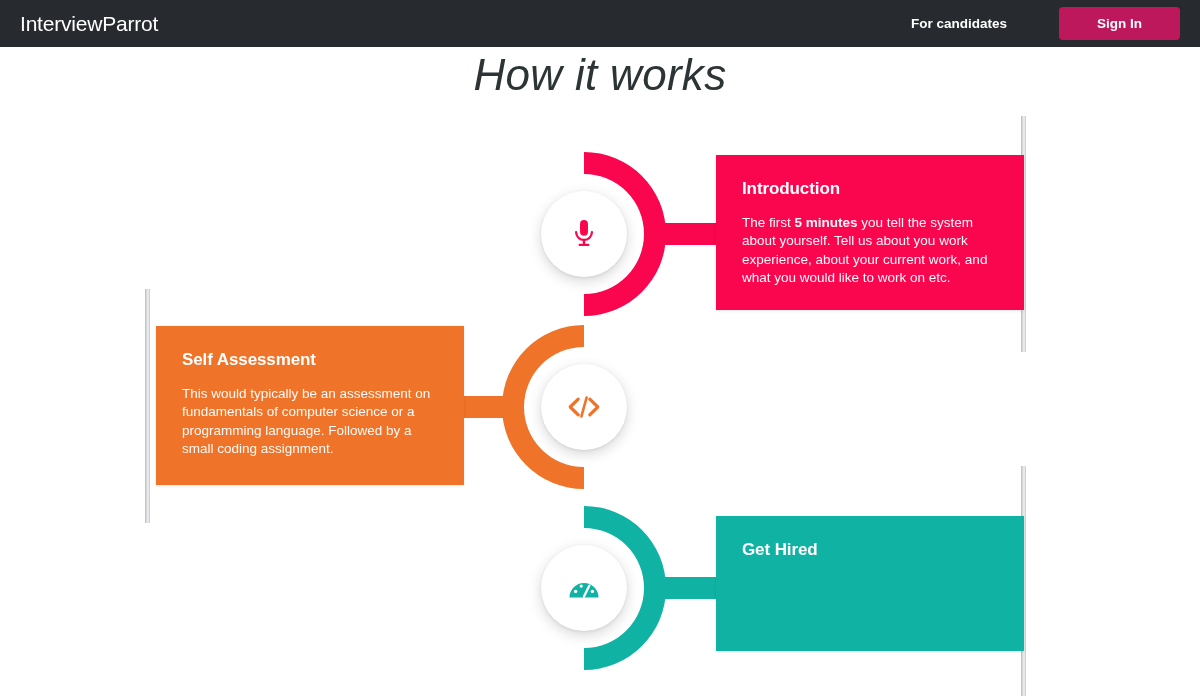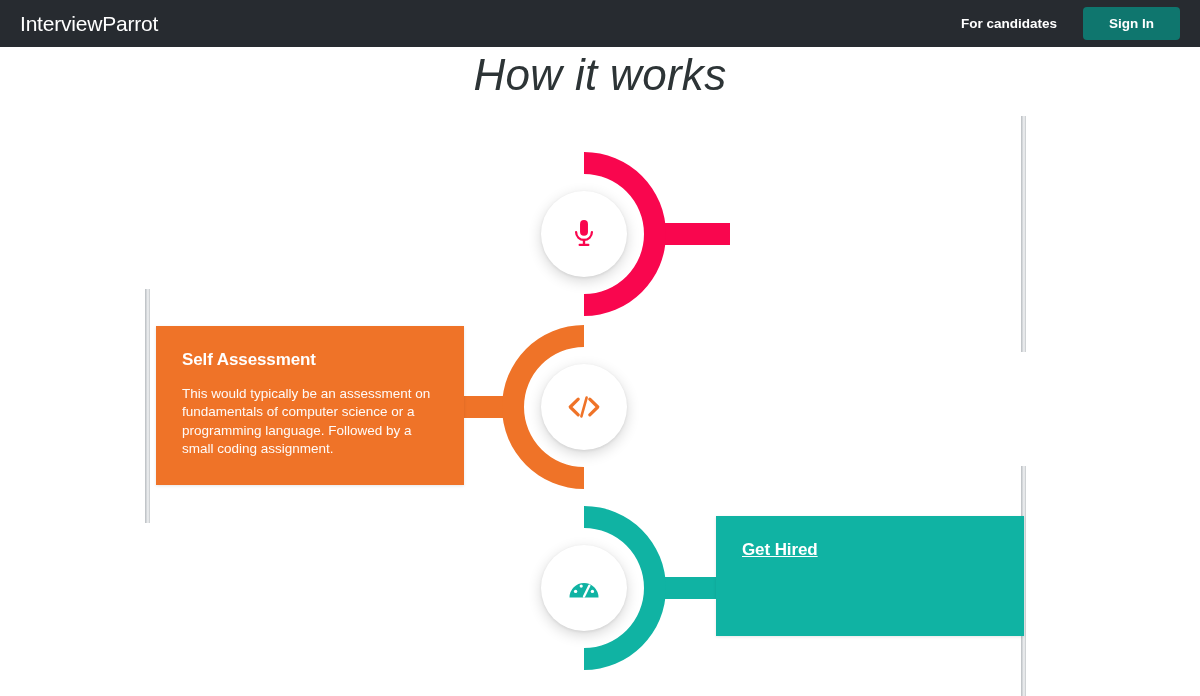--- a/index.html
+++ b/index.html
@@ -19,38 +19,38 @@
     padding: 0 20px 0 20px;
   }
   .brand {
     color: #ffffff;
     font-size: 21px;
     font-weight: normal;
     letter-spacing: -0.2px;
   }
   .nav-right {
     margin-left: auto;
-    display: flex; align-items: center; gap: 26px;
+    display: flex; align-items: center; gap: 52px;
   }
   .nav-link {
     color: #ffffff;
     font-size: 13.5px;
     font-weight: bold;
     text-decoration: none;
     cursor: pointer;
   }
   .signin-btn {
-    background: #0f766e;
+    background: #be185d;
     color: #ffffff;
     border: none;
     border-radius: 4px;
     font-family: "Liberation Sans", sans-serif;
     font-size: 13.5px;
     font-weight: bold;
-    padding: 9px 26px;
+    padding: 9px 38px;
     cursor: pointer;
   }
 
   
   .page-title {
     position: absolute;
     top: 50px; left: 0; width: 1200px;
     text-align: center;
     font-size: 44px;
     font-weight: 300;
@@ -144,20 +144,24 @@
 
   <div class="bubble" style="left:541px; top:191px;">
     <svg width="26" height="30" viewBox="0 0 24 28">
       <rect x="8.3" y="1" width="7.4" height="14.6" rx="3.7" fill="#f9064e"></rect>
       <path d="M4.6 12.2 a7.4 7.4 0 0 0 14.8 0" fill="none" stroke="#f9064e" stroke-width="2.1" stroke-linecap="round"></path>
       <rect x="10.9" y="18.6" width="2.2" height="5.2" fill="#f9064e"></rect>
       <rect x="6.9" y="23.2" width="10.2" height="2.1" rx="1" fill="#f9064e"></rect>
     </svg>
   </div>
 
+  <div class="card" style="left:716px; top:155px; width:308px; height:155px; background:#f9064e;">
+    <h3>Introduction</h3>
+    <p><span>The first </span><b>5 minutes</b><span> you tell the system about yourself. Tell us about you work experience, about your current work, and what you would like to work on etc.</span></p>
+  </div>
 
   <div class="pole" style="left:145px; top:289px; height:234px;"></div>
 
   <div class="connector" style="left:440px; top:396px; width:75px; background:#ef7328;"></div>
 
   <div class="arc" style="left:500px; top:323px;">
     <svg width="168" height="168" viewBox="0 0 168 168">
       <path d="M84 166 A82 82 0 0 1 84 2 L84 24 A60 60 0 0 0 84 144 Z" fill="#ef7328"></path>
     </svg>
   </div>
@@ -188,17 +192,17 @@
   <div class="bubble" style="left:541px; top:545px;">
     <svg width="32" height="24" viewBox="0 0 32 24">
       <path d="M1.5 21.5 A14.5 14.5 0 0 1 30.5 21.5 Z" fill="#10b3a3"></path>
       <circle cx="7.6" cy="15.4" r="1.7" fill="#ffffff"></circle>
       <circle cx="13.2" cy="10.1" r="1.6" fill="#ffffff"></circle>
       <circle cx="24.4" cy="15.4" r="1.7" fill="#ffffff"></circle>
       <path d="M16 20.6 L21.4 9.6" stroke="#ffffff" stroke-width="2.3" stroke-linecap="round"></path>
     </svg>
   </div>
 
-  <div class="card" style="left:716px; top:516px; width:308px; height:120px; background:#10b3a3;text-decoration:underline;">
+  <div class="card" style="left:716px; top:516px; width:308px; height:135px; background:#10b3a3;">
     <h3>Get Hired</h3>
   </div>
 
 </div>
 
 </body></html>

